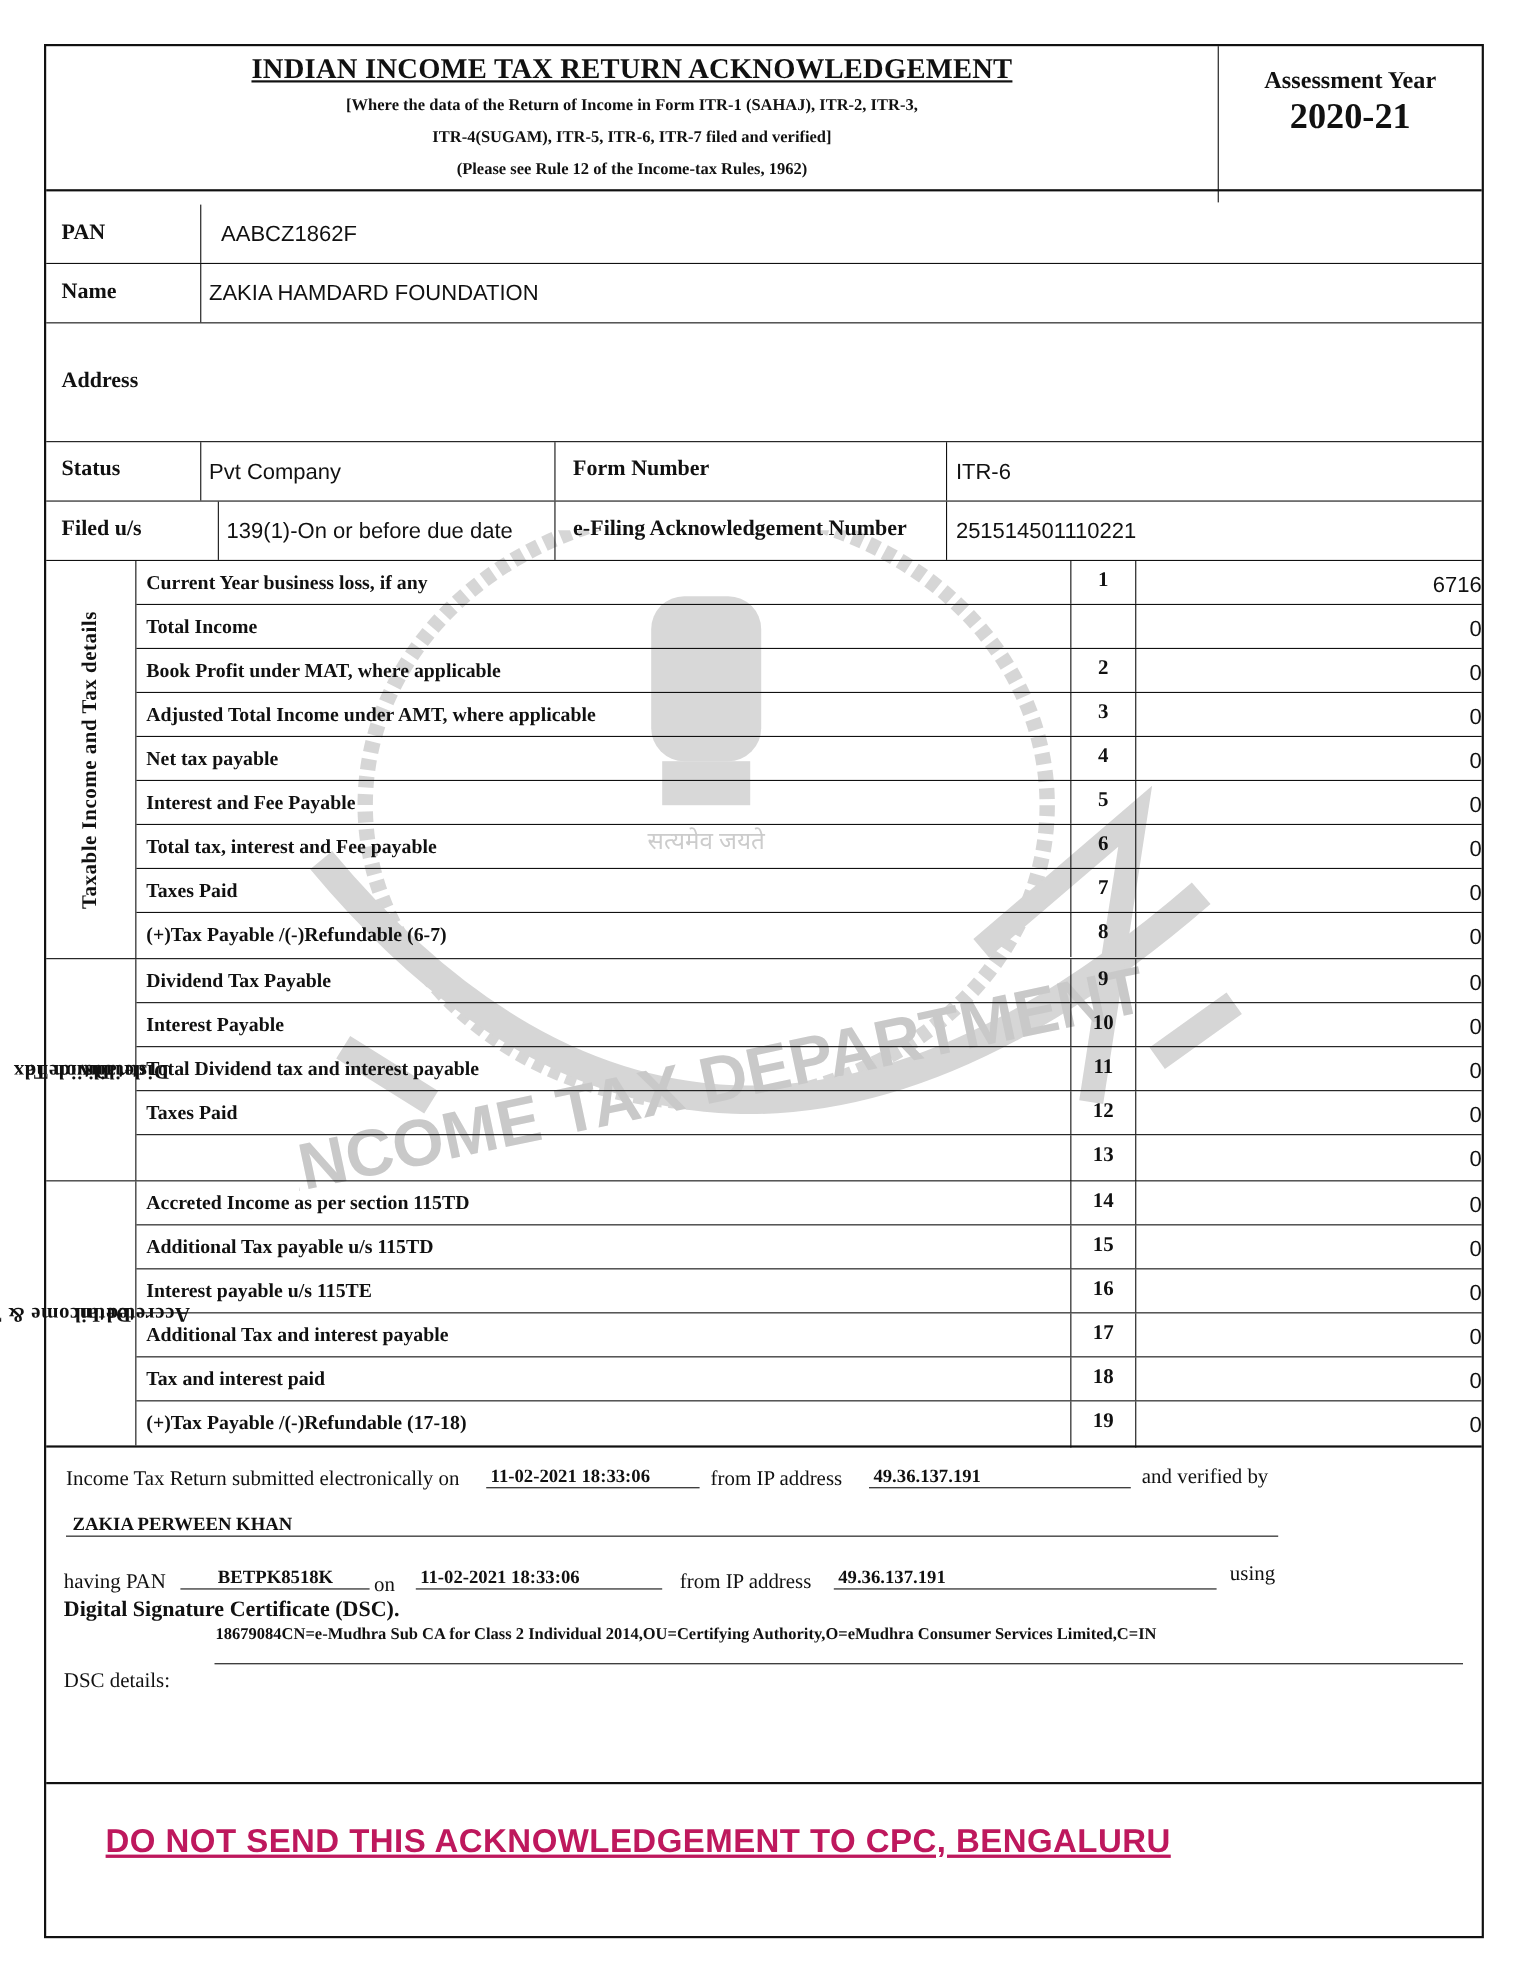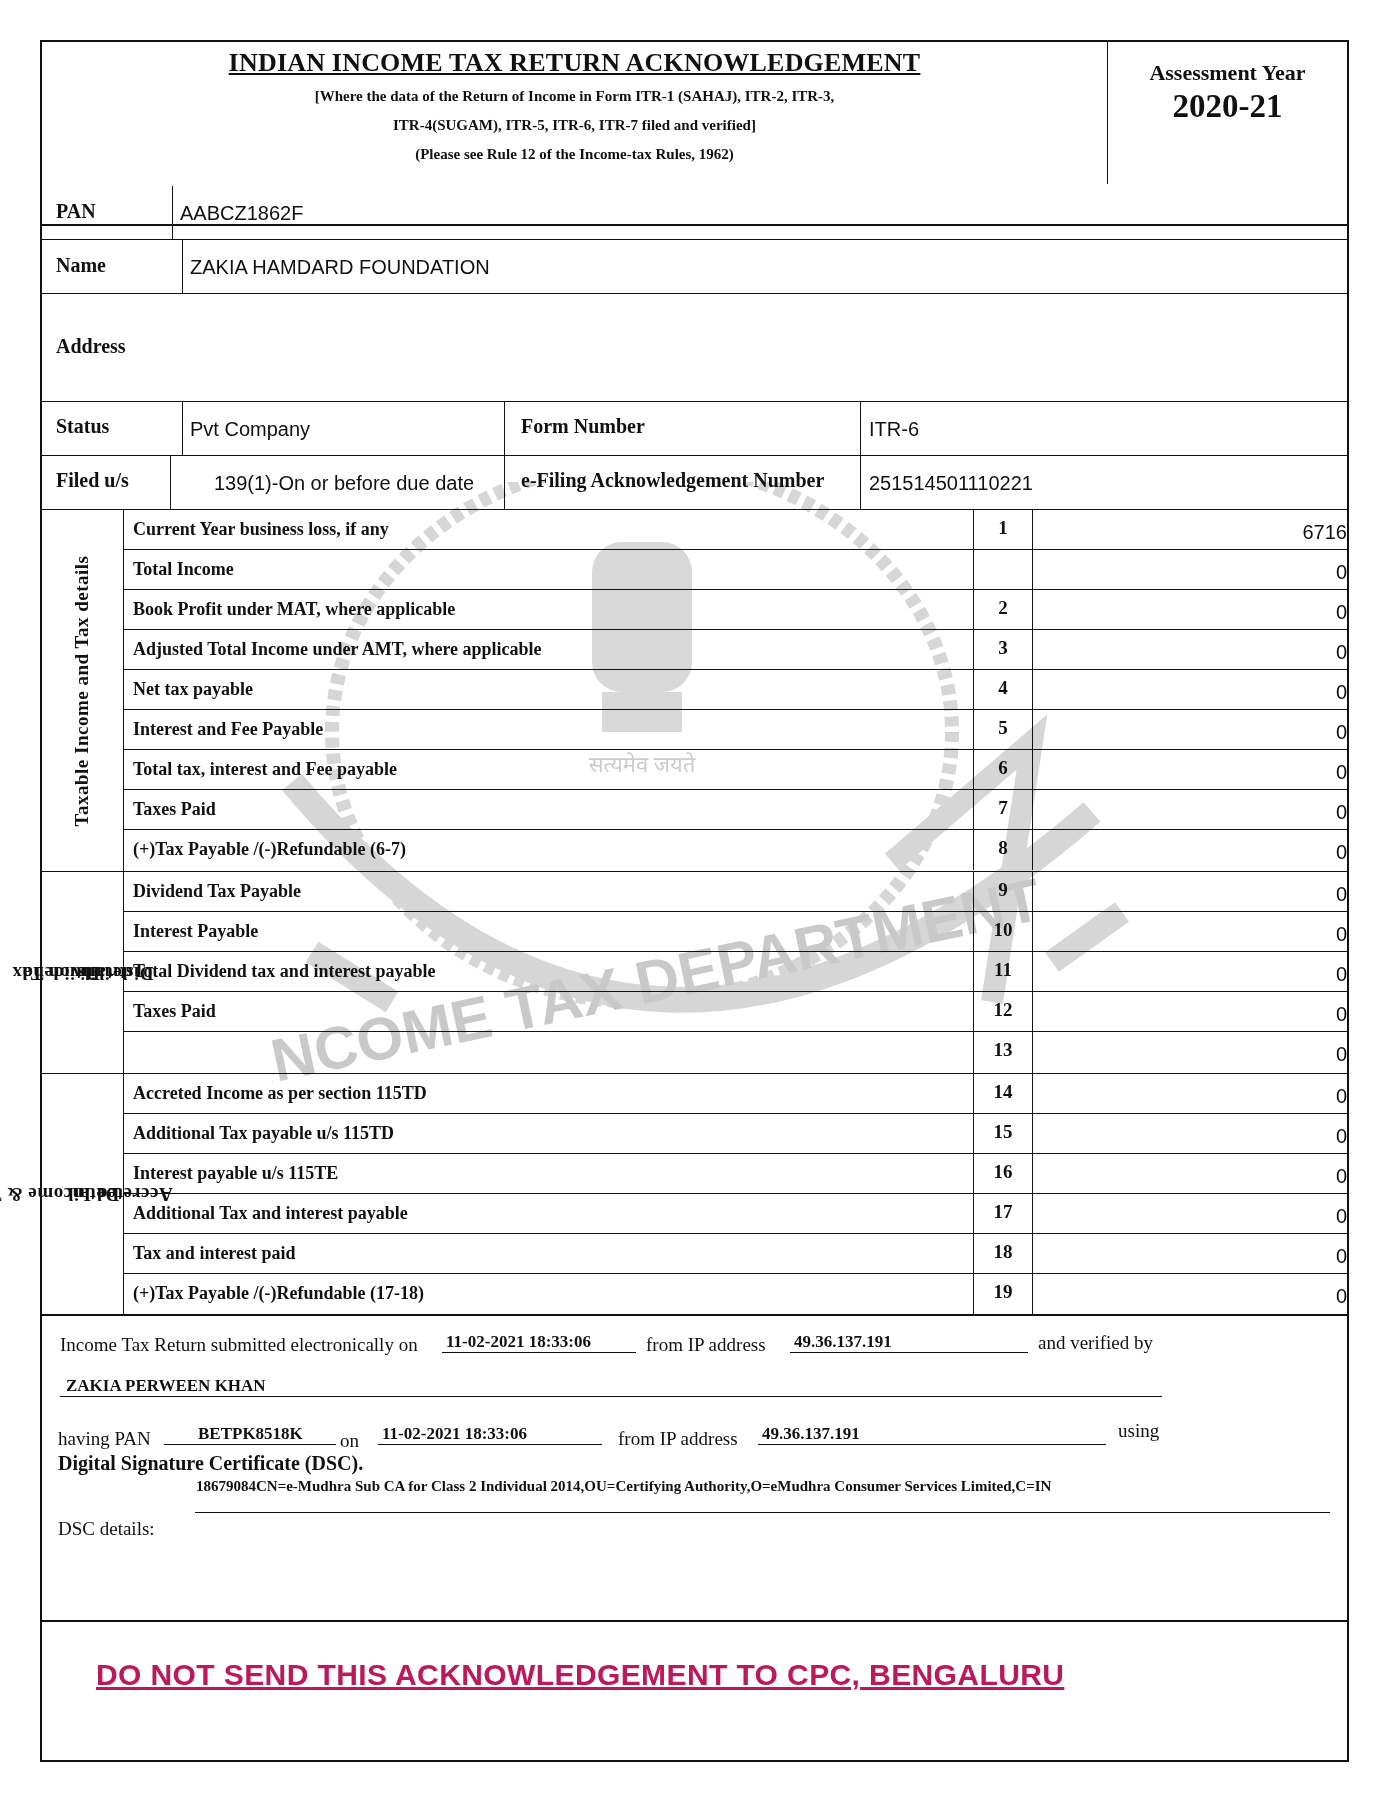--- a/index.html
+++ b/index.html
@@ -11,21 +11,21 @@
     border: 2px solid #111;
   }
 
   
   .watermark {
     position: absolute; left: 230px; top: 440px; width: 900px; height: 720px;
     pointer-events: none; z-index: 0;
   }
 
   
-  .header { position: absolute; left: 0; top: 0; width: 1305px; height: 184px; border-bottom: 2px solid #111; }
+  .header { position: absolute; left: 0; top: 0; width: 1305px; height: 132px; border-bottom: 2px solid #111; }
   .header-main { position: absolute; left: 0; top: 0; width: 1065px; height: 142px; text-align: center; }
   .header-side { position: absolute; left: 1065px; top: 0; width: 240px; height: 142px; border-left: 1.5px solid #111; text-align: center; }
   .title { font-size: 26px; font-weight: bold; text-decoration: underline; margin-top: 6px; letter-spacing: 0.2px; }
   .subtitle { font-size: 15px; font-weight: bold; line-height: 29px; }
   .sub1 { margin-top: 4px; }
   .ay-label { font-size: 22px; font-weight: bold; margin-top: 18px; }
   .ay-value { font-size: 33px; font-weight: bold; margin-top: 2px; }
 
   
   .row { position: absolute; left: 0; width: 1305px; border-bottom: 1.5px solid #111; }
@@ -97,42 +97,42 @@
       <div class="subtitle">(Please see Rule 12 of the Income-tax Rules, 1962)</div>
     </div>
     <div class="header-side">
       <div class="ay-label">Assessment Year</div>
       <div class="ay-value">2020-21</div>
     </div>
   </div>
 
   <div class="row" style="top:144px;height:54px;">
     <div class="cell lbl" style="left:14px;line-height:50px;">PAN</div>
-    <div class="cell vline val" style="left:130px;width:1165px;padding-left:7px;line-height:54px;">AABCZ1862F</div>
+    <div class="cell vline val" style="left:140px;width:1165px;padding-left:18px;line-height:54px;">AABCZ1862F</div>
   </div>
 
   <div class="row" style="top:198px;height:54px;">
     <div class="cell lbl" style="left:14px;line-height:50px;">Name</div>
     <div class="cell vline val" style="left:140px;width:1165px;padding-left:7px;line-height:54px;">ZAKIA HAMDARD FOUNDATION</div>
   </div>
 
   <div class="row" style="top:252px;height:108px;">
     <div class="cell lbl" style="left:14px;line-height:104px;">Address</div>
   </div>
 
   <div class="row" style="top:360px;height:54px;">
     <div class="cell lbl" style="left:14px;line-height:48px;">Status</div>
     <div class="cell vline val" style="left:140px;width:322px;padding-left:7px;line-height:54px;">Pvt Company</div>
     <div class="cell vline lbl" style="left:462px;width:356px;padding-left:16px;line-height:48px;">Form Number</div>
     <div class="cell vline val" style="left:818px;width:487px;padding-left:8px;line-height:54px;">ITR-6</div>
   </div>
 
   <div class="row" style="top:414px;height:54px;">
     <div class="cell lbl" style="left:14px;line-height:48px;">Filed u/s</div>
-    <div class="cell vline val" style="left:128px;width:322px;padding-left:25px;line-height:54px;text-align:center;">139(1)-On or before due date</div>
+    <div class="cell vline val" style="left:156px;width:322px;padding-left:7px;line-height:54px;">139(1)-On or before due date</div>
     <div class="cell vline lbl" style="left:462px;width:356px;padding-left:16px;line-height:48px;">e-Filing Acknowledgement Number</div>
     <div class="cell vline val" style="left:818px;width:487px;padding-left:8px;line-height:54px;">251514501110221</div>
   </div>
 
   <div class="section" style="top:468px;height:362px;">
     <div class="section-label">
       <span>Taxable Income and Tax details</span>
     </div>
     <div class="trow" style="top:0;">
         <div class="tdesc">Current Year business loss, if any</div>

